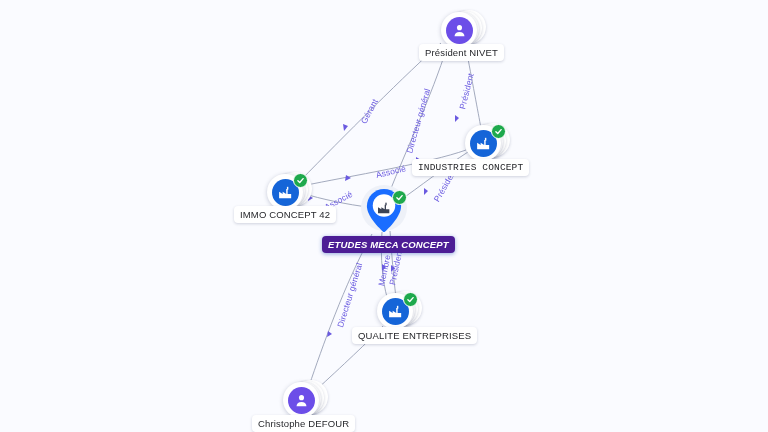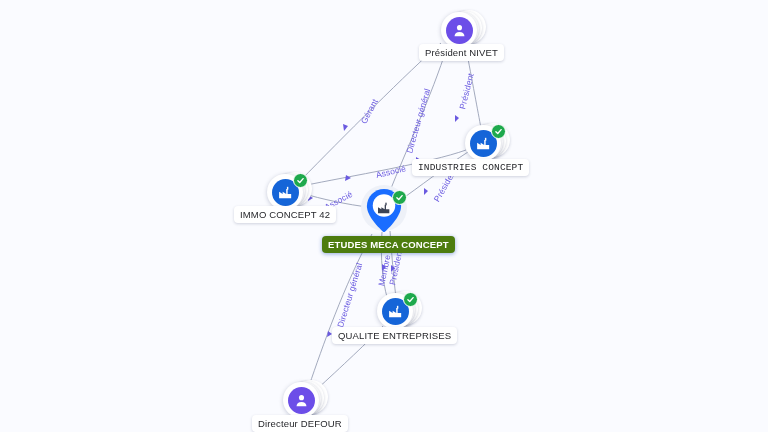--- a/index.html
+++ b/index.html
@@ -67,24 +67,25 @@
     color:#26272b;
     font-size:9.5px;
     padding:3px 6px 3px 6px;
     border-radius:4px;
     white-space:nowrap;
     box-shadow:0 1px 3px rgba(40,50,90,.20);
     font-family:"Liberation Sans", sans-serif;
     letter-spacing:.15px;
   }
   .node-label.selected{
-    background:#4d7c0f;
+    background:#4c1d95;
     color:#ffffff;
     font-weight:bold;
     box-shadow:0 1px 4px rgba(20,70,180,.45);
+    font-style:italic;
   }
 </style>
 </head>
 <body>
 
 <svg id="graph-canvas" viewBox="0 0 768 432" xmlns="http://www.w3.org/2000/svg">
   <g fill="none" stroke="#98a0b6" stroke-width="0.9">
 
     <path d="M441,43 C410,70 340,140 301,180"></path>
 
@@ -212,29 +213,29 @@
             <path d="M3 20V11l5 3V11l5 3V7h2v7h5v6H3z"></path>
             <rect x="14" y="4" width="2" height="4"></rect>
           </svg>
         </div>
       </div>
       <div class="check" style="width: 13px; height: 13px; left: 403px; top: 292px;">
         <svg width="9" height="9" viewBox="0 0 24 24" fill="none" stroke="#ffffff" stroke-width="3.6" stroke-linecap="round" stroke-linejoin="round">
           <polyline points="5,12.5 10,17.5 19,7"></polyline>
         </svg>
       </div>
-      <div class="node-label" style="left: 332px; top: 327px;">QUALITE ENTREPRISES</div>
+      <div class="node-label" style="left: 352px; top: 327px;">QUALITE ENTREPRISES</div>
     </div>
     <div class="node" style="left: 0px; top: 0px;">
       <div class="stack" style="width: 34px; height: 34px; left: 293.6px; top: 379.7px;"></div>
       <div class="stack" style="width: 34px; height: 34px; left: 290.4px; top: 380.8px;"></div>
       <div class="stack" style="width: 34px; height: 34px; left: 287.2px; top: 381.9px;"></div>
       <div class="disc" style="width: 36px; height: 36px; left: 283px; top: 382px;">
         <div class="inner person" style="width: 27px; height: 27px;">
           <svg width="17" height="17" viewBox="0 0 24 24" fill="#ffffff">
             <circle cx="12" cy="8" r="3.6"></circle>
             <path d="M5 20c0-3.9 3.1-6 7-6s7 2.1 7 6z"></path>
           </svg>
         </div>
       </div>
-      <div class="node-label" style="left: 252px; top: 415px;">Directeur DEFOUR</div>
+      <div class="node-label" style="left: 252px; top: 415px;">Christophe DEFOUR</div>
     </div>
   </div>
 
 </body></html>

